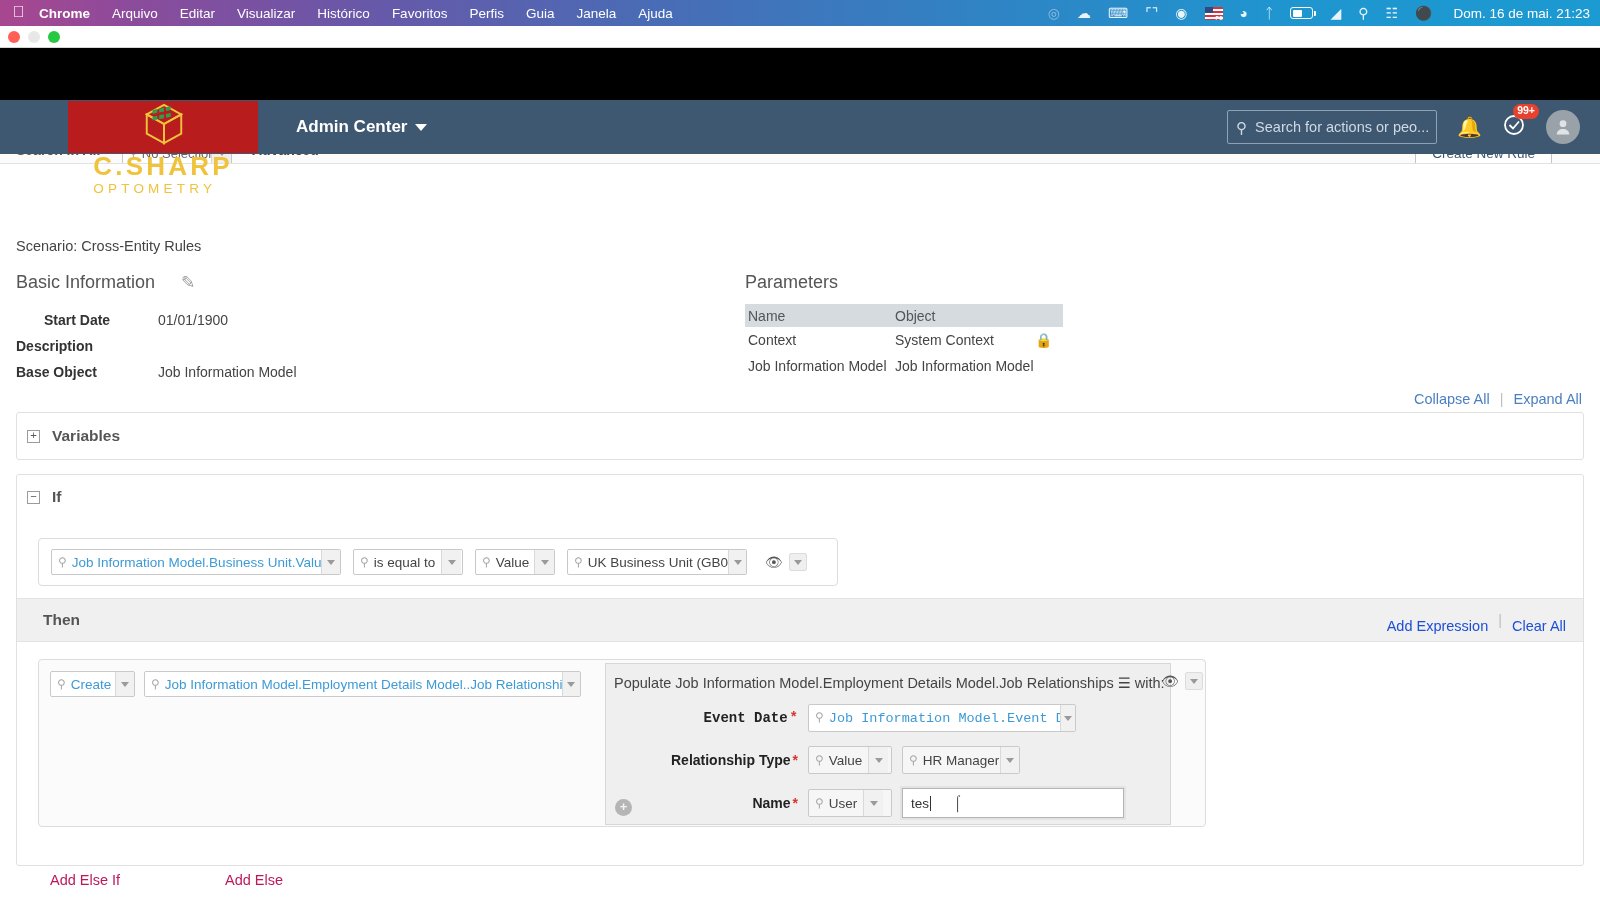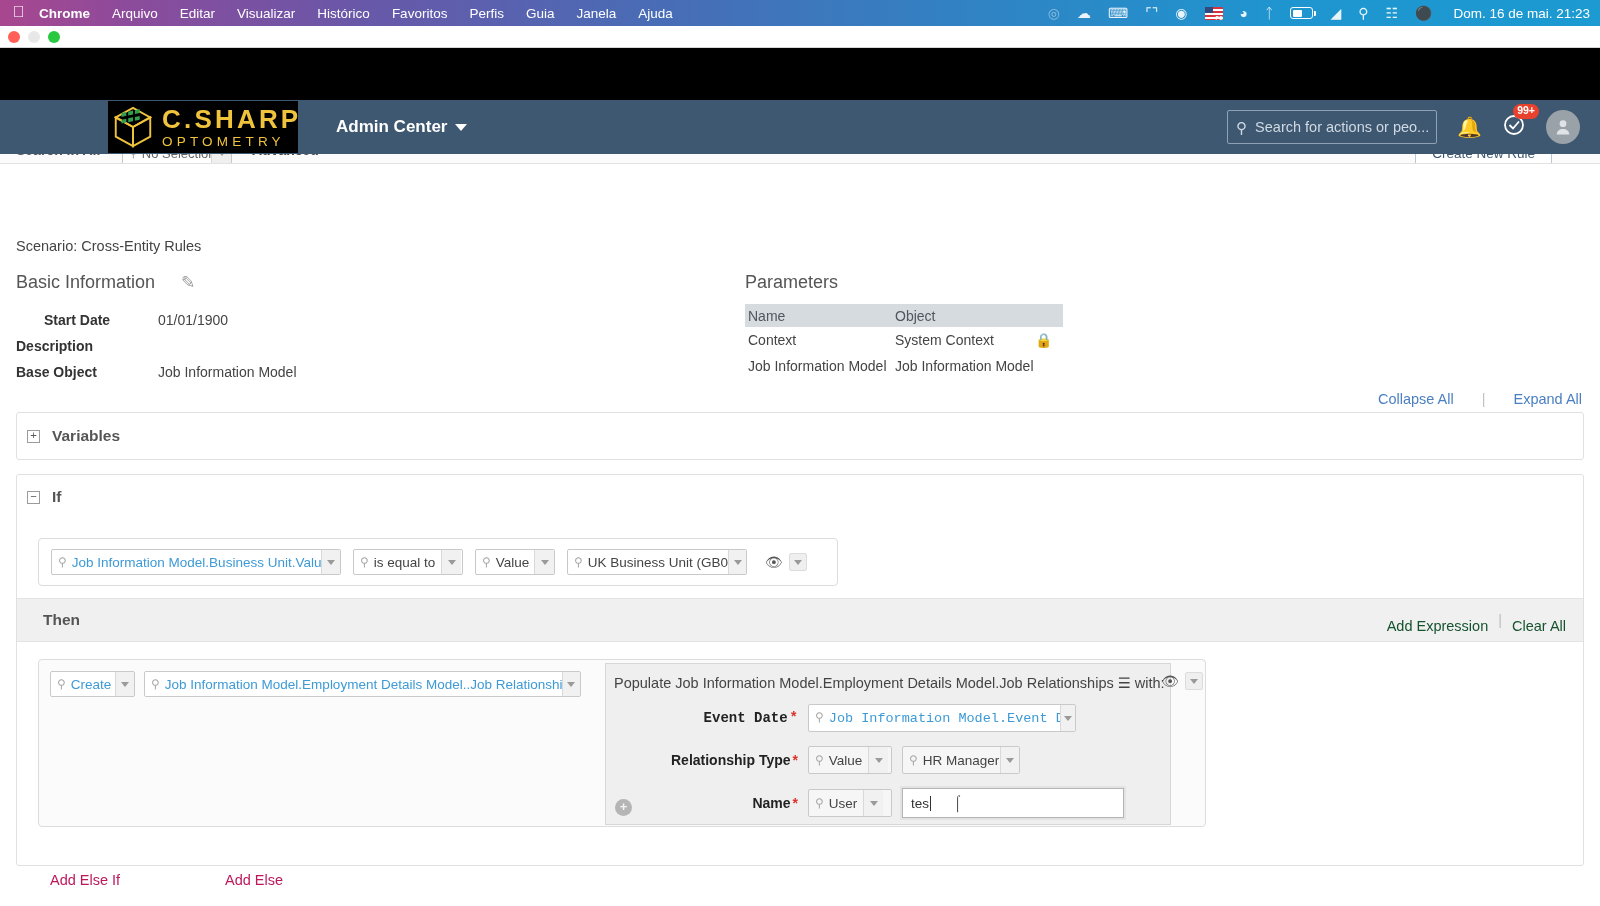--- a/index.html
+++ b/index.html
@@ -78,24 +78,24 @@
   }
 
   
   #app-header {
     position: absolute; top: 100px; left: 0; width: 1600px; height: 54px;
     background: #3f5871;
     display: flex; align-items: center;
     z-index: 20;
   }
   #logo {
-    margin-left: 108px;
+    margin-left: 68px;
     height: 52px; width: 190px;
-    background: #000000;
-    display: flex; align-items: center; gap: 6px;
+    background: #b91c1c;
+    display: flex; align-items: center; gap: 6px; flex-direction: column;
   }
   .logo-mark { width: 46px; height: 46px; margin-left: 2px; flex: 0 0 auto; }
   .logo-text { display: flex; flex-direction: column; line-height: 1; }
   .logo-text .l1 {
     color: #f0c33c; font-size: 26px; letter-spacing: 3.2px; font-weight: bold;
     font-family: "Liberation Sans", sans-serif;
   }
   .logo-text .l2 {
     color: #f0c33c; font-size: 13.5px; letter-spacing: 4.2px; margin-top: 3px;
   }
@@ -189,21 +189,21 @@
   #params-table .th1 { width: 150px; padding-left: 3px; }
   #params-table .th2 { width: 168px; }
   #params-table .tr { display: flex; height: 26px; align-items: center; color: #444; }
   #params-table .td1 { width: 150px; padding-left: 3px; }
   #params-table .td2 { width: 140px; }
   #params-table .lock { font-size: 14px; }
 
   
   #collapse-expand {
     position: absolute; right: 18px; top: 227px;
-    display: flex; align-items: center; gap: 28px;
+    display: flex; align-items: center; gap: 10px;
     font-size: 14.5px; color: #4a7fc1;
   }
   #collapse-expand .div { color: #bfbfbf; }
   #collapse-expand a { color: #4a7fc1; text-decoration: none; cursor: pointer; }
 
   
   .card {
     position: absolute; left: 16px; width: 1568px;
     border: 1px solid #e1e1e1; border-radius: 3px; background: #fff;
   }
@@ -254,21 +254,21 @@
     position: absolute; left: 0; right: 0; top: 123px; height: 44px;
     background: #f0f0f0; border-top: 1px solid #e3e3e3; border-bottom: 1px solid #e3e3e3;
     display: flex; align-items: center; gap: 20px;
   }
   #then-band .t { margin-left: 26px; color: #555; font-size: 15.5px; font-weight: bold; }
   #then-links {
     margin-left: auto; margin-right: 17px; display: flex; align-items: center; gap: 10px;
     font-size: 14.5px; color: #4a7fc1;
   }
   #then-links .div { color: #bfbfbf; }
-  #then-links a { color: #14532d; text-decoration: none; cursor: pointer; margin-top: 12px; }
+  #then-links a { color: #1d4ed8; text-decoration: none; cursor: pointer; margin-top: 12px; }
 
   
   #action-box {
     position: absolute; left: 21px; top: 184px; width: 1168px; height: 168px;
     border: 1px solid #dcdcdc; border-radius: 4px; background: #fbfbfb;
   }
   #create-row { position: absolute; left: 11px; top: 11px; display: flex; align-items: center; gap: 9px; }
 
   #populate-panel {
     position: absolute; left: 566px; top: 3px; width: 566px; height: 162px;

